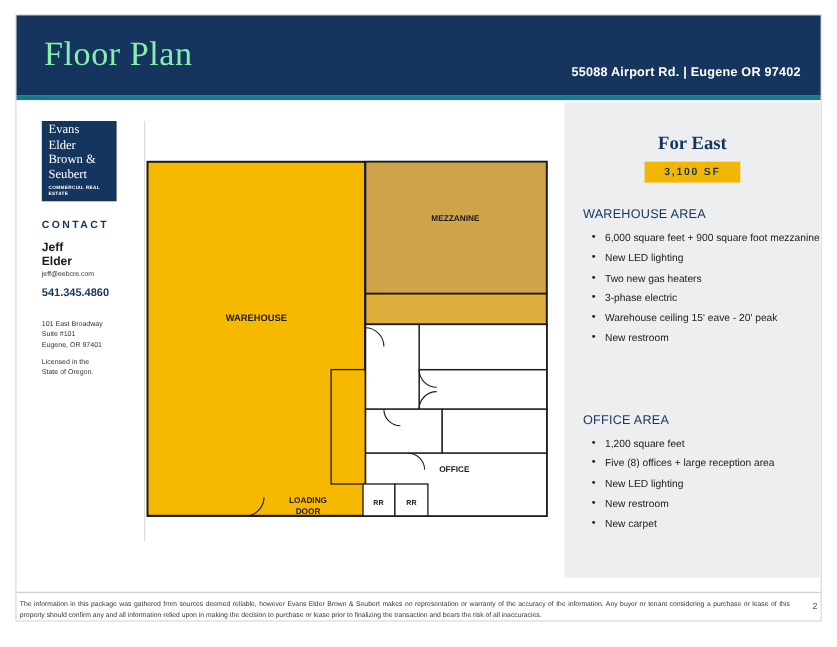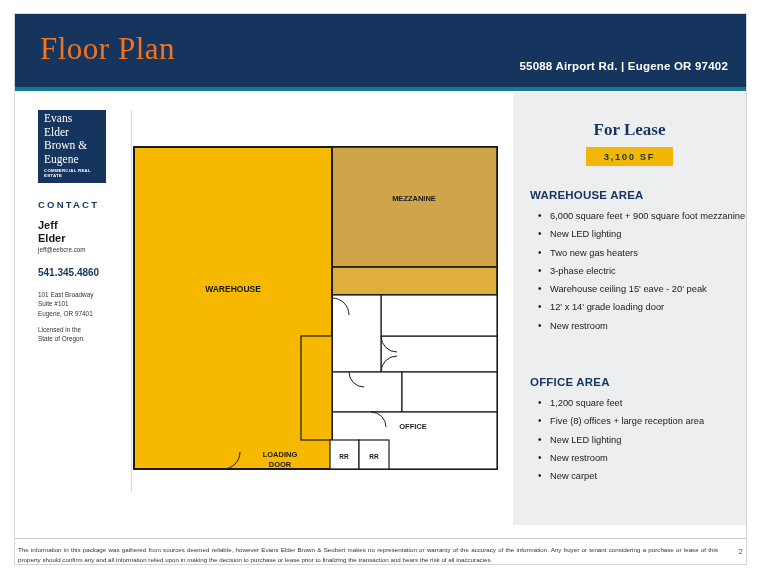--- a/index.html
+++ b/index.html
@@ -37,21 +37,21 @@
     top: 14px;
     width: 731px;
     height: 73px;
     background: #15355e;
     box-sizing: border-box;
   }
   .header-title {
     position: absolute;
     left: 25px;
     top: 17px;
-    color: #f97316;
+    color: #86efac;
     font-family: "Liberation Serif", serif;
     font-size: 31px;
     letter-spacing: 0.5px;
   }
   .header-address {
     position: absolute;
     right: 18px;
     top: 46px;
     color: #ffffff;
     font-size: 11.5px;
@@ -123,21 +123,21 @@
   .contact-email {
     position: absolute;
     left: 22px;
     top: 153px;
     font-size: 6.3px;
     color: #333333;
   }
   .contact-phone {
     position: absolute;
     left: 22px;
-    top: 174px;
+    top: 168px;
     font-size: 10px;
     font-weight: bold;
     color: #15355e;
   }
   .contact-address {
     position: absolute;
     left: 22px;
     top: 197px;
     font-size: 6.4px;
     line-height: 9.4px;
@@ -193,21 +193,21 @@
     letter-spacing: 1.6px;
     display: flex;
     align-items: center;
     justify-content: center;
     box-sizing: border-box;
   }
   .section-title {
     position: absolute;
     left: 17px;
     font-size: 11.5px;
-    font-weight: bold;
+    font-weight: normal;
     color: #15355e;
     letter-spacing: 0.2px;
   }
   .title-warehouse { top: 96px; }
   .title-office { top: 283px; }
   ul.bullets {
     position: absolute;
     left: 17px;
     margin: 4px;
     padding: 0 0 0 16px;
@@ -279,21 +279,21 @@
     <div class="header-title">Floor Plan</div>
     <div class="header-address">55088 Airport Rd. | Eugene OR 97402</div>
   </div>
   <div class="header-rule"></div>
 
   <div class="sidebar">
     <div class="logo-box">
       <div class="logo-text">Evans</div>
       <div class="logo-text">Elder</div>
       <div class="logo-text">Brown &amp;</div>
-      <div class="logo-text">Eugene</div>
+      <div class="logo-text">Seubert</div>
       <div class="logo-sub">COMMERCIAL REAL ESTATE</div>
     </div>
     <div class="contact-label">CONTACT</div>
     <div class="contact-name">
       <div>Jeff</div>
       <div>Elder</div>
     </div>
     <div class="contact-email">jeff@eebcre.com</div>
     <div class="contact-phone">541.345.4860</div>
     <div class="contact-address" style="white-space: pre-line;">101 East Broadway
@@ -338,31 +338,30 @@
       <text x="281" y="55" font-family="Liberation Sans, sans-serif" font-size="7.5" font-weight="bold" fill="#1b1b1b" text-anchor="middle">MEZZANINE</text>
       <text x="280" y="283" font-family="Liberation Sans, sans-serif" font-size="7.5" font-weight="bold" fill="#1b1b1b" text-anchor="middle">OFFICE</text>
       <text x="147" y="311" font-family="Liberation Sans, sans-serif" font-size="7.5" font-weight="bold" fill="#1b1b1b" text-anchor="middle">LOADING</text>
       <text x="147" y="321" font-family="Liberation Sans, sans-serif" font-size="7.5" font-weight="bold" fill="#1b1b1b" text-anchor="middle">DOOR</text>
       <text x="211" y="313" font-family="Liberation Sans, sans-serif" font-size="6.5" font-weight="bold" fill="#1b1b1b" text-anchor="middle">RR</text>
       <text x="241" y="313" font-family="Liberation Sans, sans-serif" font-size="6.5" font-weight="bold" fill="#1b1b1b" text-anchor="middle">RR</text>
     </svg>
   </div>
 
   <div class="info-panel">
-    <div class="for-lease">For Lease</div>
+    <div class="for-lease">For East</div>
     <div class="sf-badge">3,100 SF</div>
 
     <div class="section-title title-warehouse">WAREHOUSE AREA</div>
     <ul class="bullets bullets-warehouse">
       <li>6,000 square feet + 900 square foot mezzanine</li>
       <li>New LED lighting</li>
       <li>Two new gas heaters</li>
       <li>3-phase electric</li>
       <li>Warehouse ceiling 15' eave - 20' peak</li>
-      <li>12' x 14' grade loading door</li>
       <li>New restroom</li>
     </ul>
 
     <div class="section-title title-office">OFFICE AREA</div>
     <ul class="bullets bullets-office">
       <li>1,200 square feet</li>
       <li>Five (8) offices + large reception area</li>
       <li>New LED lighting</li>
       <li>New restroom</li>
       <li>New carpet</li>

